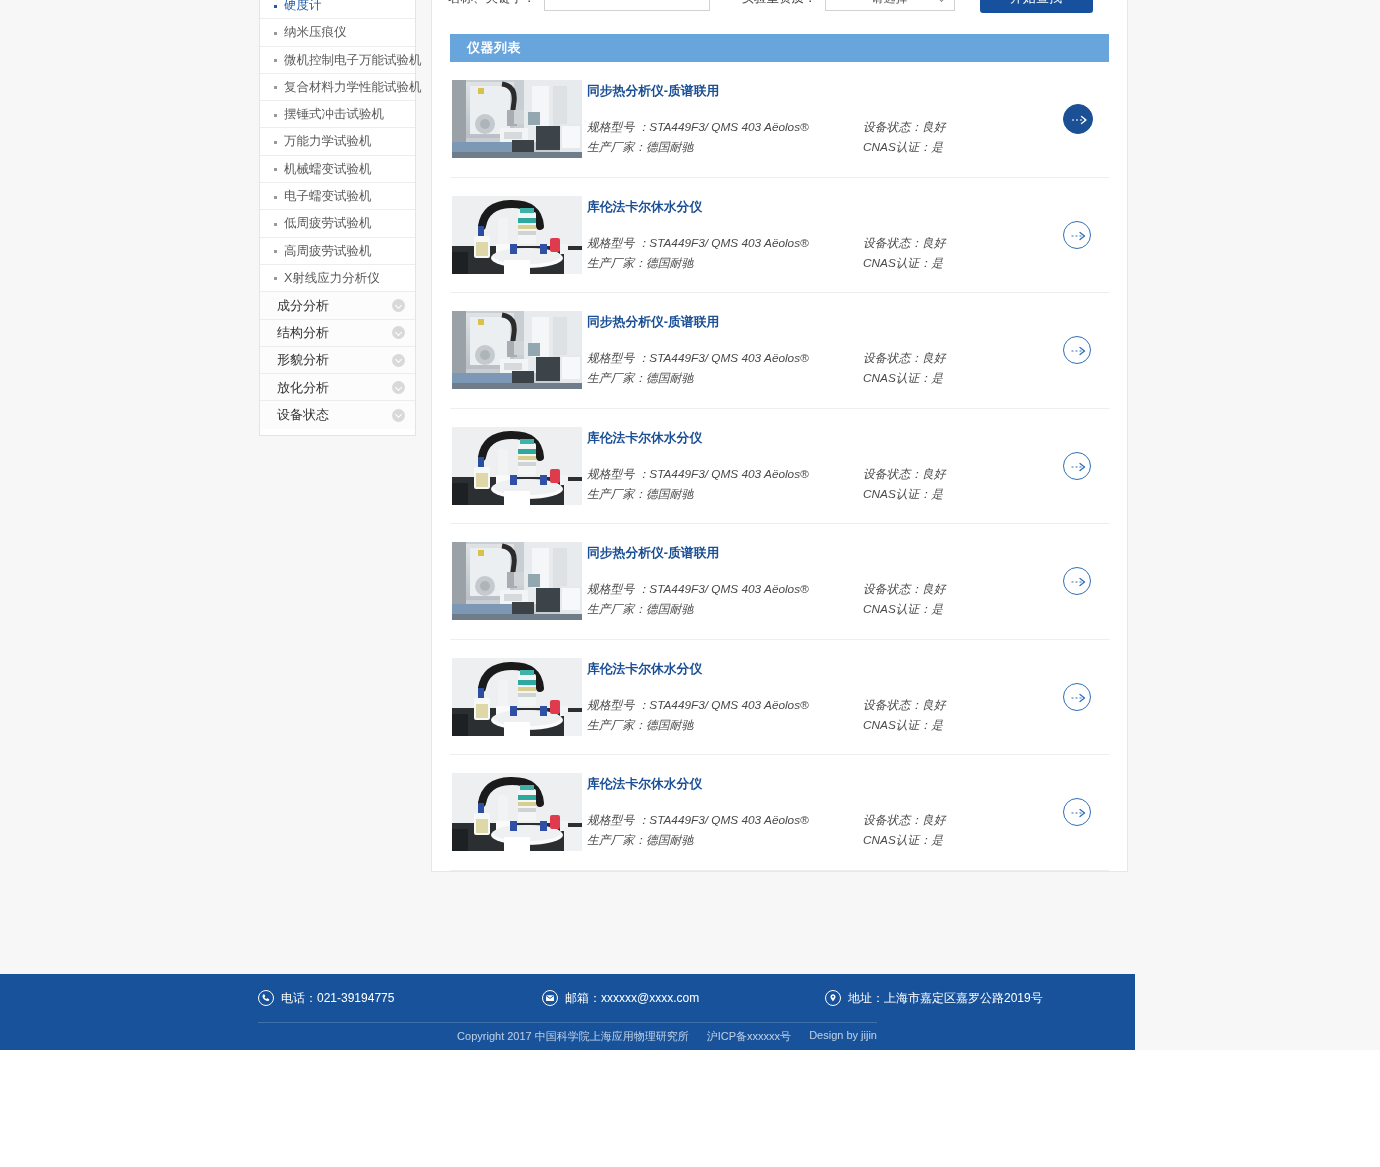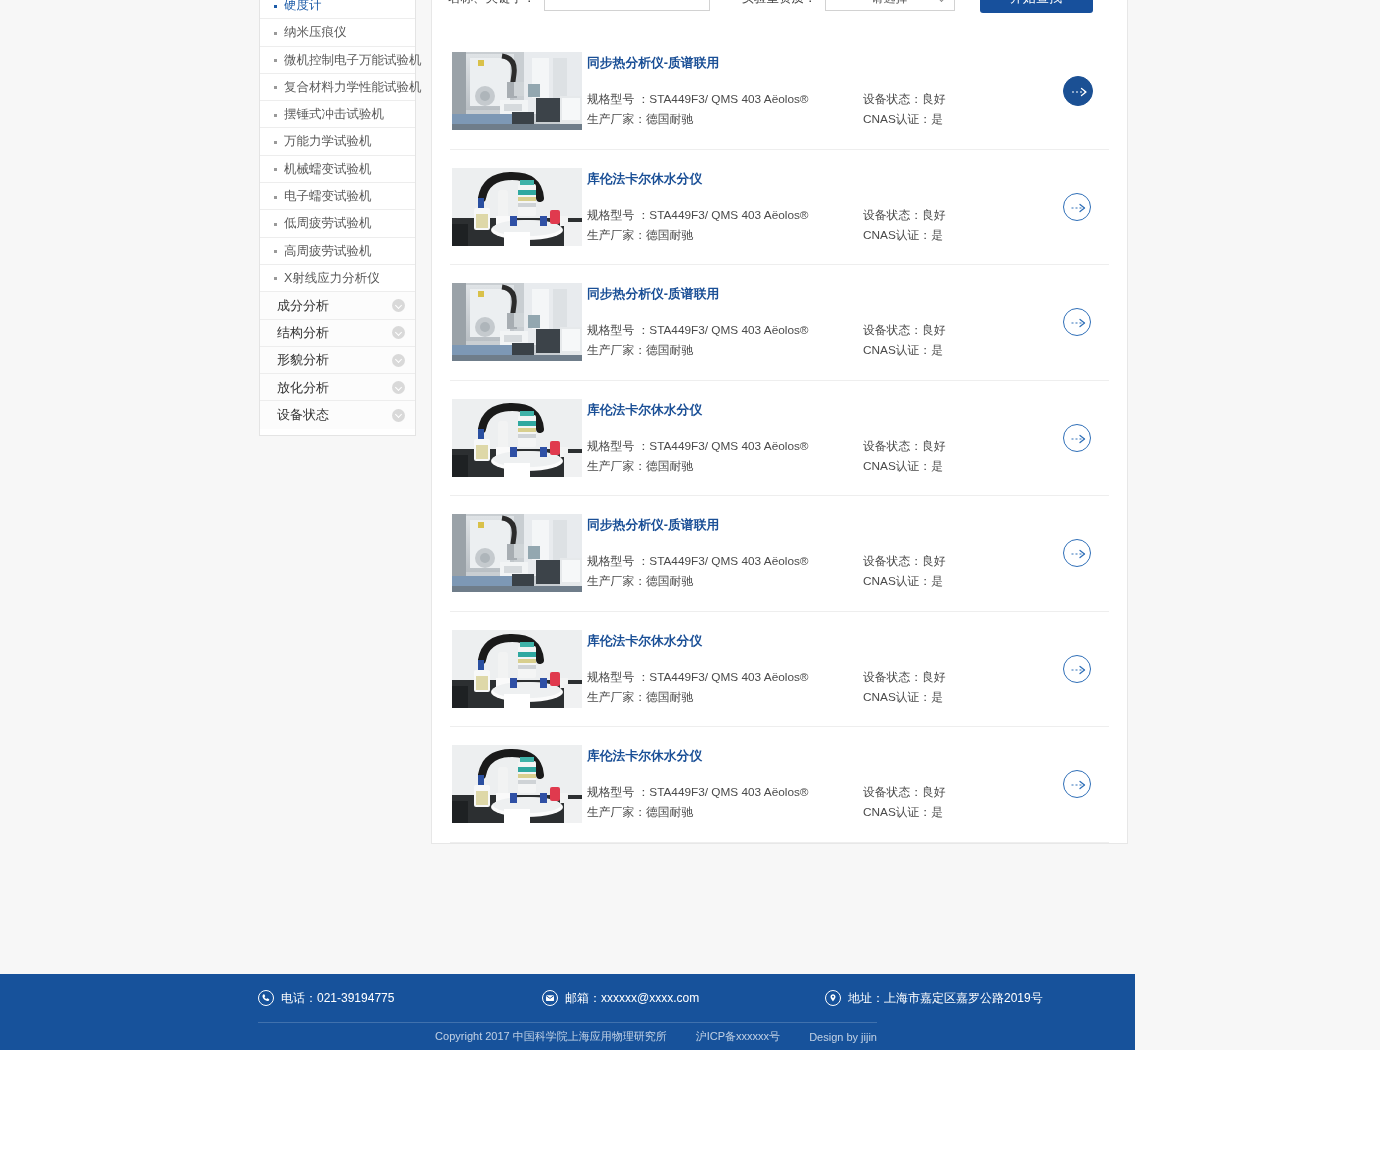--- a/index.html
+++ b/index.html
@@ -183,20 +183,21 @@
   }
   .inst-title {
     font-size: 12.8px;
     font-weight: bold;
     color: #1a4f96;
     margin-bottom: 17px;
     cursor: pointer;
   }
   .meta-grid {
     display: flex;
+    font-style: italic;
   }
   .meta-col-a { width: 276px; }
   .meta-col-b { width: 200px; }
   .meta-line {
     font-size: 11.8px;
     color: #4a4a4a;
     line-height: 20px;
     white-space: nowrap;
   }
   .arrow-btn {
@@ -299,22 +300,21 @@
     font-size: 11.5px;
   }
   .fnav { display: flex; align-items: center; gap: 0; margin-top: 46px; }
   .fnav a { color: #ffffff; text-decoration: none; cursor: pointer; }
   .fsep { color: rgba(255,255,255,0.45); margin: 0 9px; }
   .fcopy {
     margin-left: auto;
     color: rgba(255,255,255,0.72);
     font-size: 11px;
     display: flex;
-    gap: 29px;
-    align-items: center;
+    gap: 18px;
   }
   .white-bottom {
     position: absolute;
     left: 0; top: 1050px;
     width: 1380px; height: 117px;
     background: #ffffff;
   }
 </style>
 </head>
 <body>
@@ -367,20 +367,21 @@
       <span class="sel-wrap">
         <span class="fld-label">实验室资质：</span>
         <span class="select-box">
           <span>请选择</span>
           <span class="caret"></span>
         </span>
       </span>
       <button class="btn-search">开始查找</button>
     </div>
 
+    <div class="list-header">仪器列表</div>
 
     <div class="inst-list" id="inst-list">
         <div class="inst-row">
           <div class="thumb">
             <svg viewBox="0 0 130 78" preserveAspectRatio="none">
       <defs>
                 <linearGradient id="g1a" x1="0" y1="0" x2="0" y2="1">
         <stop offset="0" stop-color="#dfe3e6"></stop>
                   <stop offset="1" stop-color="#b9bfc4"></stop>
                 </linearGradient>

